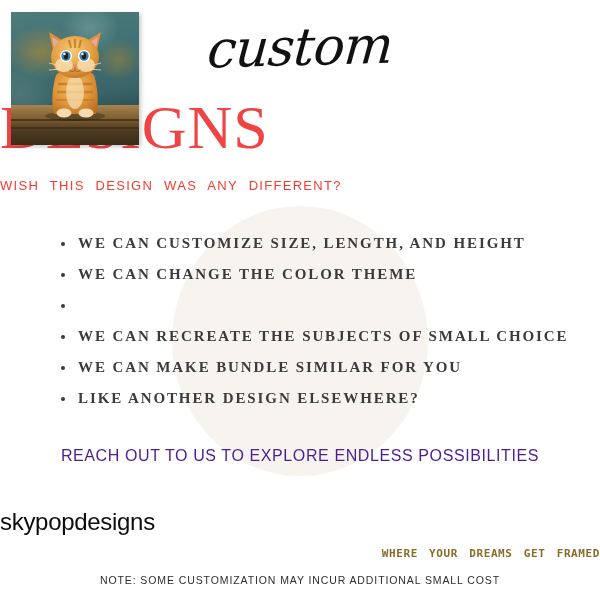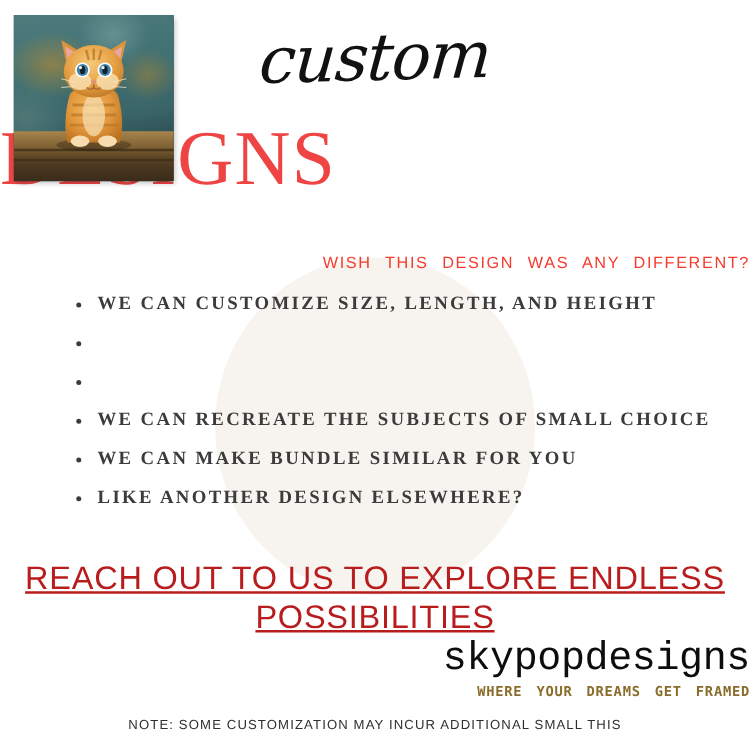--- a/index.html
+++ b/index.html
@@ -106,29 +106,28 @@
     font-size: 62px;
     letter-spacing: 1px;
     color: #ef4444;
     line-height: 1;
   }
 
   .subhead {
     position: absolute;
     left: 0; right: 0;
     top: 178px;
-    text-align: right;
+    text-align: left;
     z-index: 2;
     font-family: "Liberation Sans", sans-serif;
     font-weight: 400;
     font-size: 13px;
     letter-spacing: 1.3px;
     word-spacing: 6px;
     color: #f63b2e;
-    margin-top: 24px;
   }
 
   
   .feature-list {
     position: absolute;
     left: 46px;
     top: 216px;
     width: 540px;
     margin: 12px;
     padding: 0;
@@ -161,36 +160,35 @@
 
   
   .cta {
     position: absolute;
     left: 0; right: 0;
     top: 447px;
     text-align: center;
     z-index: 2;
     font-family: "Liberation Sans", sans-serif;
     font-weight: 400;
-    font-size: 26px;
+    font-size: 16px;
     letter-spacing: 0.6px;
-    color: #b91c1c;
-    text-decoration: underline;
+    color: #4c1d95;
   }
 
   
   .brand {
     position: absolute;
     left: 0; right: 0;
     top: 508px;
-    text-align: right;
-    z-index: 2;
-    font-family: Liberation Mono, monospace;
-    font-weight: 400;
-    font-size: 32px;
+    text-align: left;
+    z-index: 2;
+    font-family: Liberation Sans, sans-serif;
+    font-weight: 400;
+    font-size: 24px;
     letter-spacing: -0.3px;
     color: #0d0d0d;
   }
   .tagline {
     position: absolute;
     left: 0; right: 0;
     top: 547px;
     text-align: right;
     z-index: 2;
     font-family: "DejaVu Sans Mono", monospace;
@@ -291,20 +289,21 @@
   <div class="headline-main">DESIGNS</div>
   <div class="subhead">WISH  THIS  DESIGN  WAS ANY DIFFERENT?</div>
 
   <ul class="feature-list">
     <li class="feature-item">
       <span class="bullet-dot"></span>
       <span>WE CAN CUSTOMIZE SIZE, LENGTH, AND HEIGHT</span>
     </li>
     <li class="feature-item">
       <span class="bullet-dot"></span>
+      <span>WE CAN CHANGE THE COLOR THEME</span>
     </li>
     <li class="feature-item">
       <span class="bullet-dot"></span>
     </li>
     <li class="feature-item">
       <span class="bullet-dot"></span>
       <span>WE CAN RECREATE THE SUBJECTS OF SMALL CHOICE</span>
     </li>
     <li class="feature-item">
       <span class="bullet-dot"></span>
@@ -313,15 +312,15 @@
     <li class="feature-item">
       <span class="bullet-dot"></span>
       <span>LIKE ANOTHER DESIGN ELSEWHERE?</span>
     </li>
   </ul>
 
   <div class="cta">REACH OUT TO US TO EXPLORE ENDLESS POSSIBILITIES</div>
 
   <div class="brand">skypopdesigns</div>
   <div class="tagline">WHERE YOUR DREAMS GET FRAMED</div>
-  <div class="note">NOTE: SOME CUSTOMIZATION MAY INCUR ADDITIONAL SMALL THIS</div>
+  <div class="note">NOTE: SOME CUSTOMIZATION MAY INCUR ADDITIONAL SMALL COST</div>
 
 </div>
 
 </body></html>

